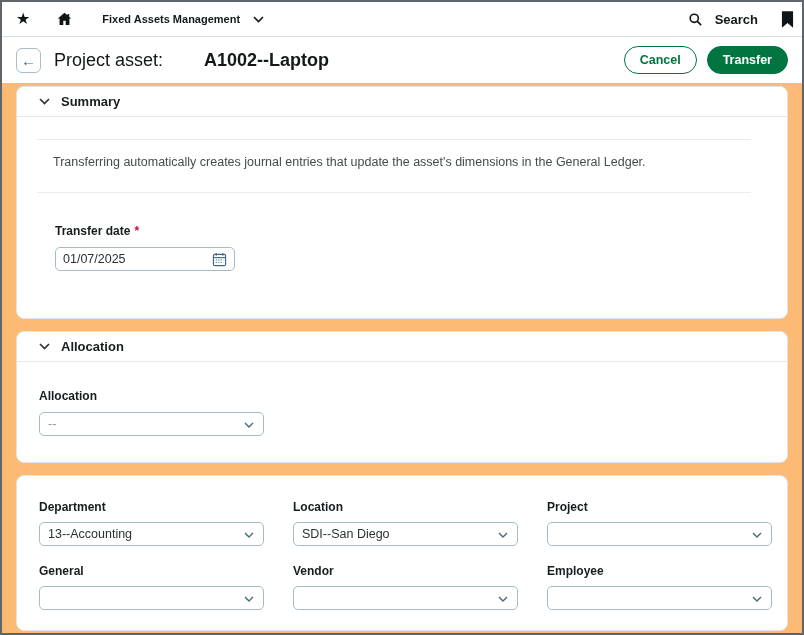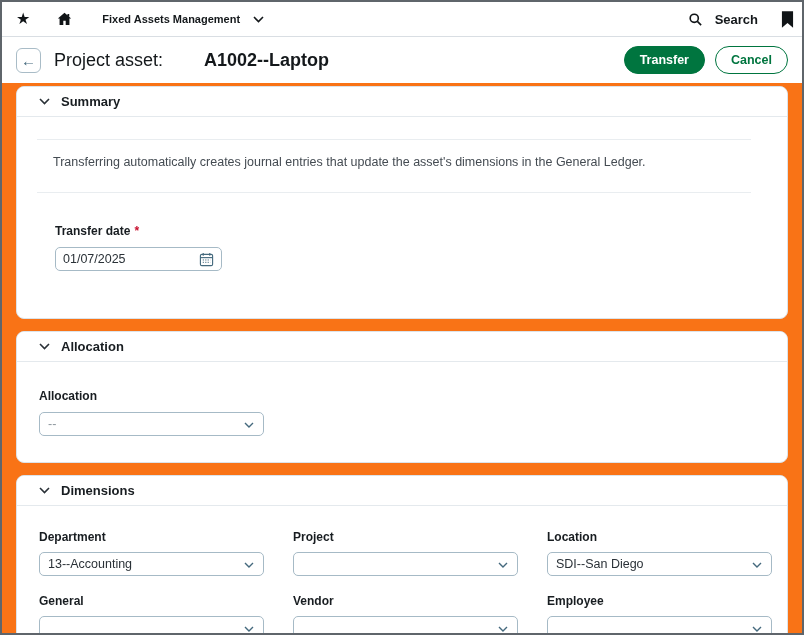--- a/index.html
+++ b/index.html
@@ -36,40 +36,40 @@
     color:#44697d; font-size:15px; line-height:1;
   }
   .page-title { margin-left:13px; font-size:18px; color:#14181b; font-weight:400; }
   .page-title b { font-weight:700;margin-left:36px; }
   .hdr-actions { margin-left:auto; display:flex; align-items:center; gap:10px; }
   .btn { border-radius:14px; font-size:12.5px; font-weight:bold; padding:6px 15px; cursor:pointer;
          font-family:"Liberation Sans", sans-serif; }
   .btn-primary { background:#00753f; border:1px solid #00753f; color:#fff; }
   .btn-secondary { background:#fff; border:1px solid #00753f; color:#00753f; }
   
-  .content { background:#f97316; padding:3px 14px 0 14px; height:552px; overflow:hidden; }
+  .content { background:#fdba74; padding:3px 14px 0 14px; height:552px; overflow:hidden; }
   .card {
     background:#fff; border:1px solid #dce3e9; border-radius:8px; margin-bottom:12px; overflow:hidden;
   }
   .sec-header {
     display:flex; align-items:center; gap:11px; padding:7px 14px 7px 22px;
     border-bottom:1px solid #e4e9ed; cursor:pointer; background:#fff;
   }
   .sec-title { font-size:13px; font-weight:bold; color:#181d21; }
   .chev-icon { display:flex; }
   .divider { height:1px; background:#e9edf0; margin:0 20px; }
   .summary-body { padding:0 16px 47px 0; }
   .summary-body .divider.d1 { margin-top:22px; }
   .summary-body .info { margin:15px 36px 0 36px; font-size:12.5px; color:#444b52; }
   .summary-body .divider.d2 { margin-top:23px; }
   .field-label { font-size:12px; font-weight:bold; color:#181d21; }
   .req { color:#c8102e; margin-left:4px; font-size:12px; font-weight:bold; }
   .date-field { margin:28px 0 0 38px; }
   .date-box {
-    margin-top:8px; width:167px; height:24px; border:1px solid #a6bac6; border-radius:5px;
+    margin-top:8px; width:180px; height:24px; border:1px solid #a6bac6; border-radius:5px;
     display:flex; align-items:center; padding:0 7px; background:#fff; position:relative;
   }
   .date-box input {
     border:none; outline:none; width:120px; font-size:12.5px; color:#2a3137;
     font-family:"Liberation Sans", sans-serif; background:transparent;
   }
   .cal-icon { position:absolute; right:7px; top:4px; display:flex; cursor:pointer; }
   
   .select {
     width:225px; height:24px; border:1px solid #a6bac6; border-radius:5px; background:#fff;
@@ -119,22 +119,22 @@
     </span>
   </span>
 </div>
 
 <div class="page-header">
   <button class="back-btn">
     <span>←</span>
   </button>
   <div class="page-title"><span>Project asset: </span><b>A1002--Laptop</b></div>
   <div class="hdr-actions">
+    <button class="btn btn-secondary">Cancel</button>
     <button class="btn btn-primary">Transfer</button>
-    <button class="btn btn-secondary">Cancel</button>
   </div>
 </div>
 
 <div class="content">
 
   <div class="card">
     <div class="sec-header">
       <span class="chev-icon">
         <svg width="11" height="7" viewBox="0 0 11 7" fill="none" stroke="#2a3137" stroke-width="1.6">
             <polyline points="1,1 5.5,5.5 10,1"></polyline>
@@ -183,68 +183,60 @@
         <span class="sel-chev">
           <svg width="10" height="6" viewBox="0 0 10 6" fill="none" stroke="#44697d" stroke-width="1.4">
               <polyline points="1,1 5,5 9,1"></polyline>
             </svg>
         </span>
       </div>
     </div>
   </div>
 
   <div class="card">
-    <div class="sec-header">
-      <span class="chev-icon">
-        <svg width="11" height="7" viewBox="0 0 11 7" fill="none" stroke="#2a3137" stroke-width="1.6">
-            <polyline points="1,1 5.5,5.5 10,1"></polyline>
-          </svg>
-      </span>
-      <span class="sec-title">Dimensions</span>
-    </div>
     <div class="dim-body">
       <div class="dim-grid">
 
         <div class="dim-field">
           <span class="field-label">Department</span>
           <div class="select">
             <span class="val">13--Accounting</span>
             <span class="sel-chev">
                 <svg width="10" height="6" viewBox="0 0 10 6" fill="none" stroke="#44697d" stroke-width="1.4">
                   <polyline points="1,1 5,5 9,1"></polyline>
                 </svg>
               </span>
           </div>
         </div>
 
         <div class="dim-field">
+          <span class="field-label">Location</span>
+          <div class="select">
+            <span class="val">SDI--San Diego</span>
+            <span class="sel-chev">
+                <svg width="10" height="6" viewBox="0 0 10 6" fill="none" stroke="#44697d" stroke-width="1.4">
+                  <polyline points="1,1 5,5 9,1"></polyline>
+                </svg>
+              </span>
+          </div>
+        </div>
+
+        <div class="dim-field">
           <span class="field-label">Project</span>
           <div class="select">
             <span class="val"></span>
             <span class="sel-chev">
                 <svg width="10" height="6" viewBox="0 0 10 6" fill="none" stroke="#44697d" stroke-width="1.4">
                   <polyline points="1,1 5,5 9,1"></polyline>
                 </svg>
               </span>
           </div>
         </div>
 
         <div class="dim-field">
-          <span class="field-label">Location</span>
-          <div class="select">
-            <span class="val">SDI--San Diego</span>
-            <span class="sel-chev">
-                <svg width="10" height="6" viewBox="0 0 10 6" fill="none" stroke="#44697d" stroke-width="1.4">
-                  <polyline points="1,1 5,5 9,1"></polyline>
-                </svg>
-              </span>
-          </div>
-        </div>
-
-        <div class="dim-field">
           <span class="field-label">General</span>
           <div class="select">
             <span class="val"></span>
             <span class="sel-chev">
                 <svg width="10" height="6" viewBox="0 0 10 6" fill="none" stroke="#44697d" stroke-width="1.4">
                   <polyline points="1,1 5,5 9,1"></polyline>
                 </svg>
               </span>
           </div>
         </div>

